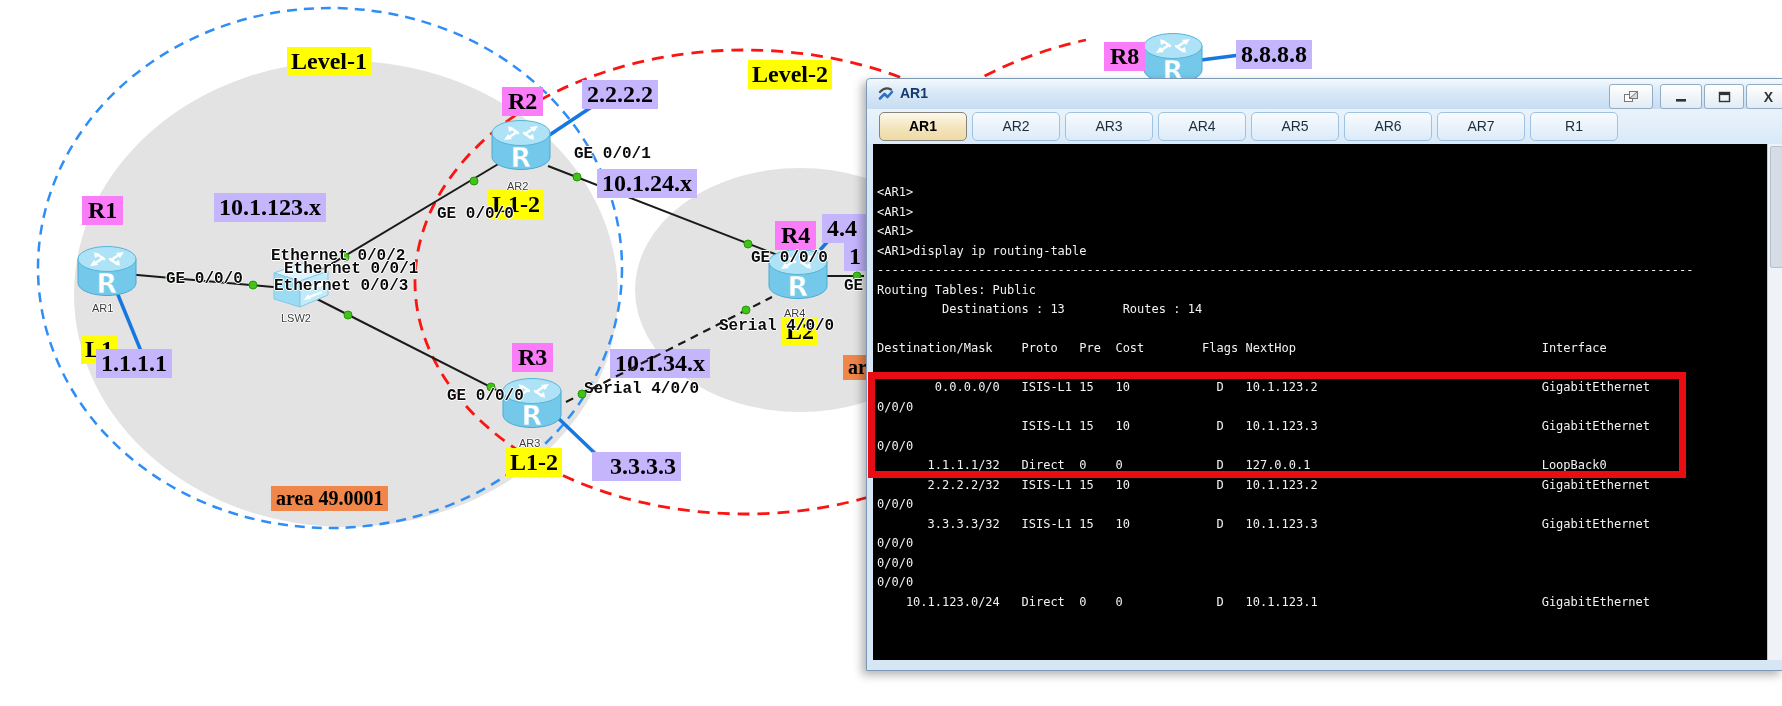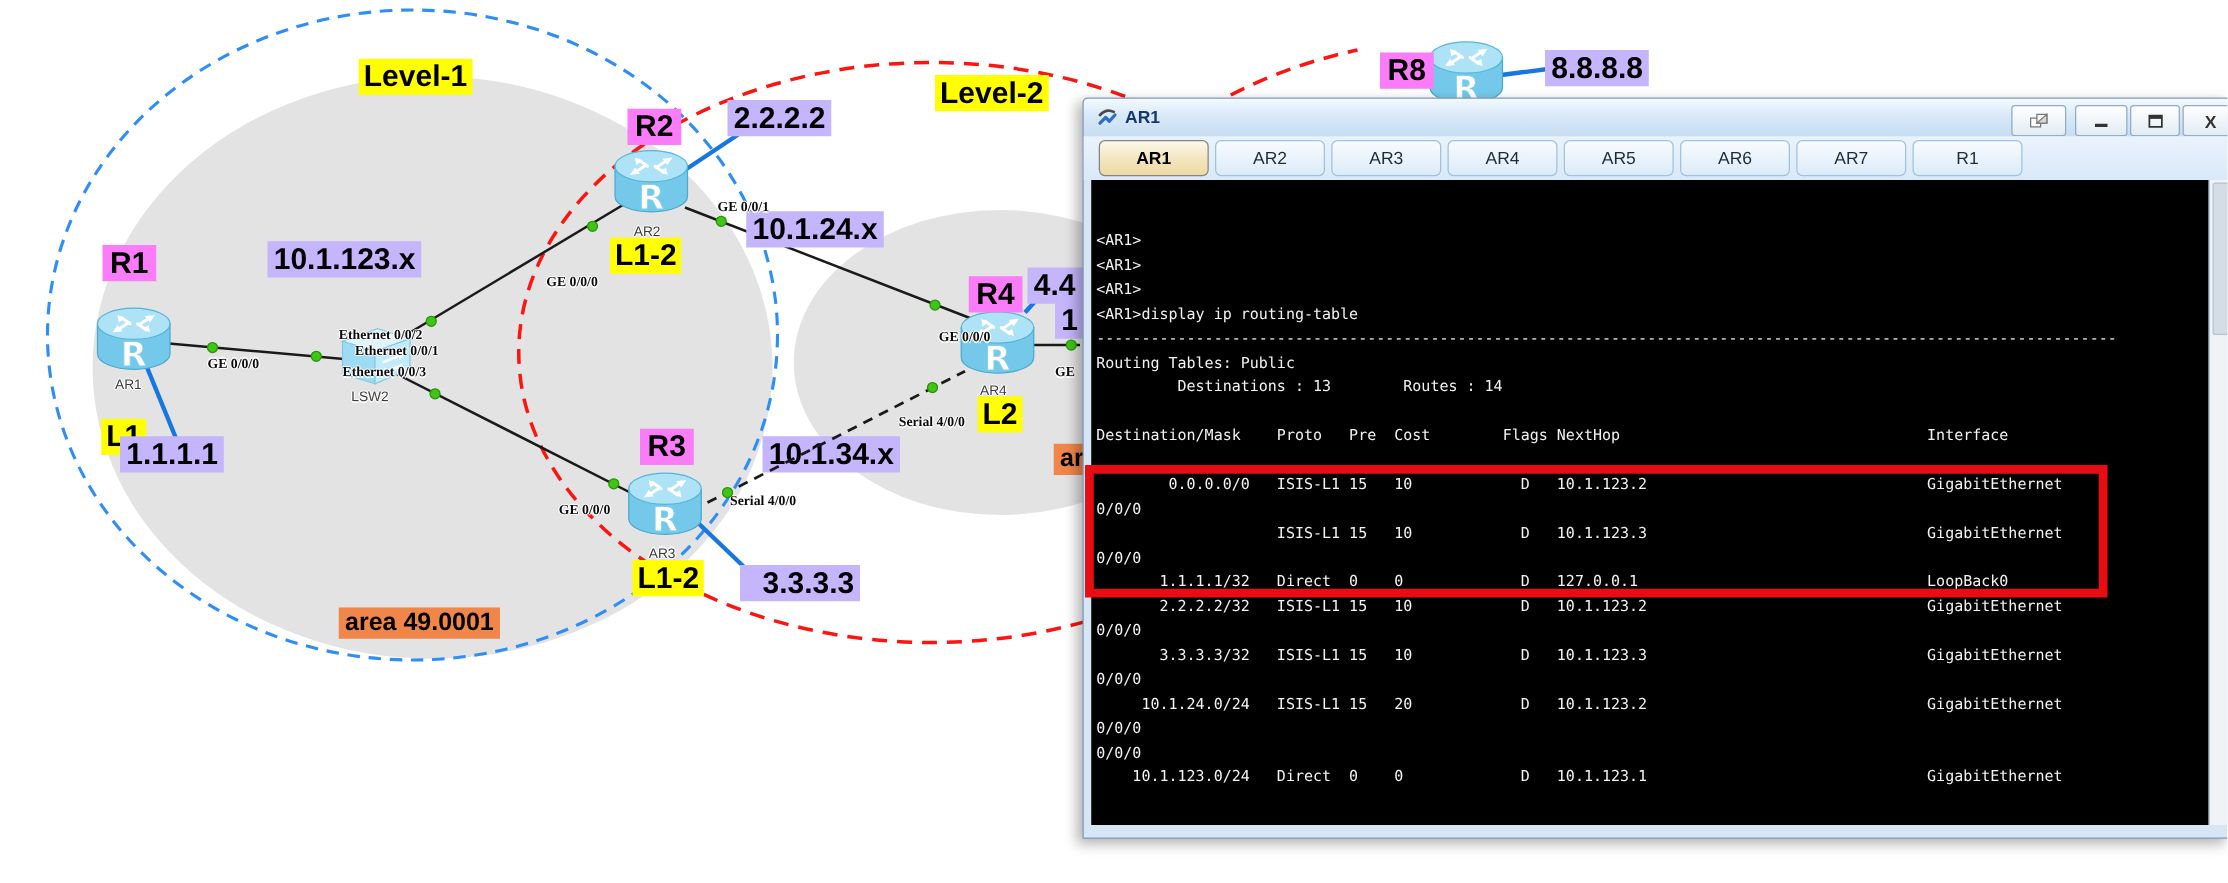--- a/index.html
+++ b/index.html
@@ -3,29 +3,29 @@
 <meta charset="utf-8">
 <style>
   html,body{margin:0;padding:0;background:#fff;}
   #stage{position:relative;width:1782px;height:706px;overflow:hidden;background:#ffffff;
          font-family:"Liberation Sans",sans-serif;}
   svg{display:block;}
   #topo-base{position:absolute;left:0;top:0;z-index:1;}
   #labels{position:absolute;left:0;top:0;width:1782px;height:706px;z-index:2;pointer-events:none;}
   #topo-overlay{position:absolute;left:0;top:0;z-index:3;}
 
-  .lbl{position:absolute;font-family:Liberation Sans, sans-serif;font-weight:bold;color:#000;
+  .lbl{position:absolute;font-family:Liberation Serif, serif;font-weight:bold;color:#000;
        white-space:nowrap;line-height:1.05;}
   .lbl-pink{background:#fb7cf8;font-size:24px;padding:2px 6px;}
   .lbl-yellow{background:#ffff00;font-size:24px;padding:2px 4px;}
   .lbl-green{background:#c4b5fd;font-size:24px;padding:2px 5px;}
   .lbl-orange{background:#f0864a;font-size:20px;padding:2px 5px;}
-  .portlbl{position:absolute;font-family:Liberation Serif, serif;font-size:11px;font-weight:bold;
+  .portlbl{position:absolute;font-family:Liberation Mono, monospace;font-size:16px;font-weight:bold;
            color:#0b0b0b;white-space:nowrap;
-           text-shadow:-1px 0 0 #fff,1px 0 0 #fff,0 -1px 0 #fff,0 1px 0 #fff;margin-top:15px;}
+           text-shadow:-1px 0 0 #fff,1px 0 0 #fff,0 -1px 0 #fff,0 1px 0 #fff;}
   .devname{position:absolute;font-family:"Liberation Sans",sans-serif;font-size:11px;color:#3c3c3c;
            white-space:nowrap;text-shadow:-1px 0 0 #fff,1px 0 0 #fff,0 -1px 0 #fff,0 1px 0 #fff;}
 
   
   #terminal{position:absolute;left:866px;top:78px;width:916px;height:591px;z-index:10;
             background:#d7e6f5;border:1px solid #7e99b8;border-radius:4px 0 0 0;
             box-shadow:-4px 4px 10px rgba(0,0,0,.30);}
   .titlebar{position:absolute;left:0;top:0;width:100%;height:30px;
             background:linear-gradient(#f3f9fe,#d8e9f8 45%,#c8ddf2);
             border-bottom:1px solid #b4cbe2;border-radius:4px 0 0 0;}
@@ -256,21 +256,20 @@
         <div class="cline"></div>
         <div class="cline">        0.0.0.0/0   ISIS-L1 15   10            D   10.1.123.2                               GigabitEthernet</div>
         <div class="cline">0/0/0</div>
         <div class="cline">                    ISIS-L1 15   10            D   10.1.123.3                               GigabitEthernet</div>
         <div class="cline">0/0/0</div>
         <div class="cline">       1.1.1.1/32   Direct  0    0             D   127.0.0.1                                LoopBack0</div>
         <div class="cline">       2.2.2.2/32   ISIS-L1 15   10            D   10.1.123.2                               GigabitEthernet</div>
         <div class="cline">0/0/0</div>
         <div class="cline">       3.3.3.3/32   ISIS-L1 15   10            D   10.1.123.3                               GigabitEthernet</div>
         <div class="cline">0/0/0</div>
-        <div class="cline">     10.1.24.0/24   ISIS-L1 15   20            D   10.1.123.2                               GigabitEthernet</div>
         <div class="cline">0/0/0</div>
         <div class="cline">0/0/0</div>
         <div class="cline">    10.1.123.0/24   Direct  0    0             D   10.1.123.1                               GigabitEthernet</div>
       </div>
     </div>
     <div class="scrollstrip">
       <div class="scrollthumb"></div>
     </div>
   </div>
 

